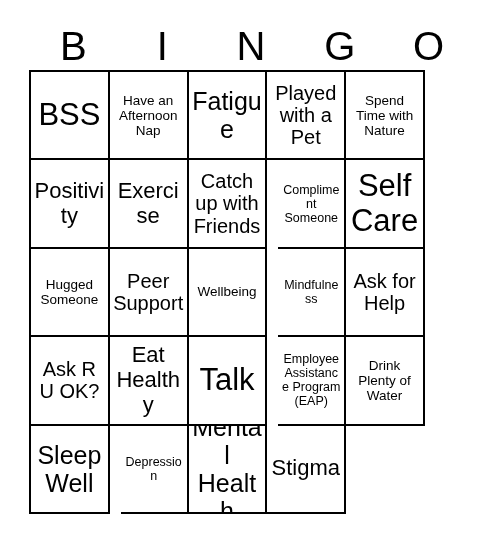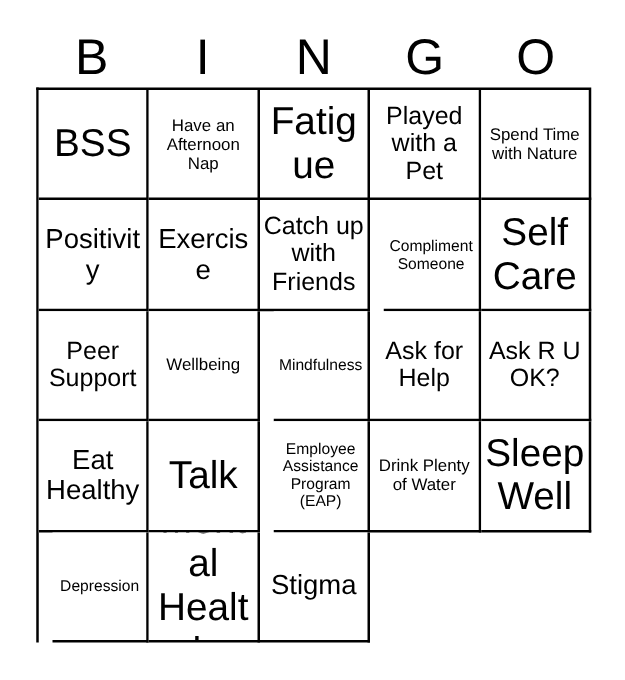--- a/index.html
+++ b/index.html
@@ -42,21 +42,21 @@
     line-height: 1;
     letter-spacing: 0px;
     color: #000000;
   }
 
   
   #bingo-grid {
     position: absolute;
     left: 29px;
     top: 70px;
-    width: 444px;
+    width: 396px;
     height: 444px;
     box-sizing: border-box;
     border-top: 2px solid #000;
     border-left: 2px solid #000;
     display: grid;
     grid-template-columns: repeat(5, 1fr);
     grid-template-rows: repeat(5, 1fr);
     background: #ffffff;
   }
   .bingo-cell {
@@ -69,21 +69,21 @@
     text-align: center;
     padding: 2px 3px;
     overflow: hidden;
     background: #ffffff;
     line-height: 1.12;
     word-break: break-word;
     hyphens: none;
   }
   
   .sz-xl  { font-size: 31px; }
-  .sz-lg  { font-size: 31px; }
+  .sz-lg  { font-size: 25px; }
   .sz-md  { font-size: 20px; }
   .sz-sm  { font-size: 22px; }
   .sz-xs  { font-size: 13.5px; }
   .sz-xxs { font-size: 12.5px; margin-left: 11px; }
 </style>
 </head>
 <body>
 
 <div id="bingo-card">
 
@@ -102,20 +102,21 @@
     <div class="bingo-cell sz-lg">Fatigue</div>
     <div class="bingo-cell sz-md">Played with a Pet</div>
     <div class="bingo-cell sz-xs">Spend Time with Nature</div>
 
     <div class="bingo-cell sz-sm">Positivity</div>
     <div class="bingo-cell sz-sm">Exercise</div>
     <div class="bingo-cell sz-md">Catch up with Friends</div>
     <div class="bingo-cell sz-xxs">Compliment Someone</div>
     <div class="bingo-cell sz-xl">Self Care</div>
 
+    <div class="bingo-cell sz-xs">Hugged Someone</div>
     <div class="bingo-cell sz-md">Peer Support</div>
     <div class="bingo-cell sz-xs">Wellbeing</div>
     <div class="bingo-cell sz-xxs">Mindfulness</div>
     <div class="bingo-cell sz-md">Ask for Help</div>
 
     <div class="bingo-cell sz-md">Ask R U OK?</div>
     <div class="bingo-cell sz-sm">Eat Healthy</div>
     <div class="bingo-cell sz-xl">Talk</div>
     <div class="bingo-cell sz-xxs">Employee Assistance Program (EAP)</div>
     <div class="bingo-cell sz-xs">Drink Plenty of Water</div>

